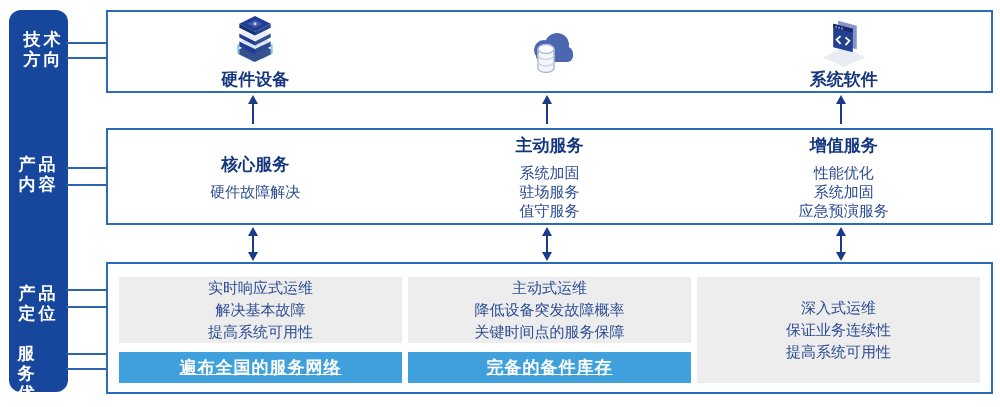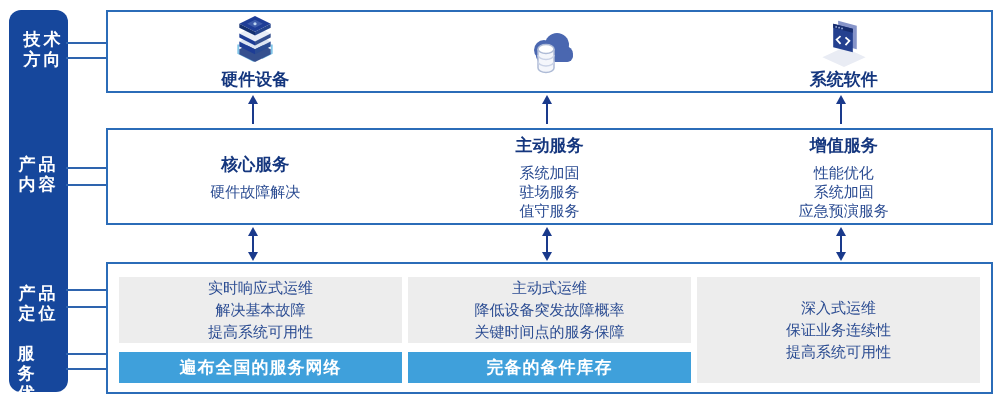--- a/index.html
+++ b/index.html
@@ -50,21 +50,21 @@
   }
   .position-col { flex:1; display:flex; flex-direction:column; }
   .gray-box {
     background:#EDEDED; flex:1; display:flex; flex-direction:column;
     justify-content:center; align-items:center;
   }
   .gray-line { font-size:15px; color:#2B4C92; line-height:22px; }
   .bar {
     margin-top:9px; height:33px; background:#3FA0DB; color:#ffffff;
     font-weight:bold; font-size:17px; letter-spacing:1px;
-    display:flex; align-items:center; justify-content:center;
+    display:flex; align-items:center; justify-content:center;text-decoration:underline;
   }
   .arrow { position:absolute; }
   .icon-wrap { width:56px; height:56px; }
 </style>
 </head>
 <body>
 
 <div class="sidebar"></div>
 
 <div class="side-label" style="left:9px; top:30px; width:69px;">

